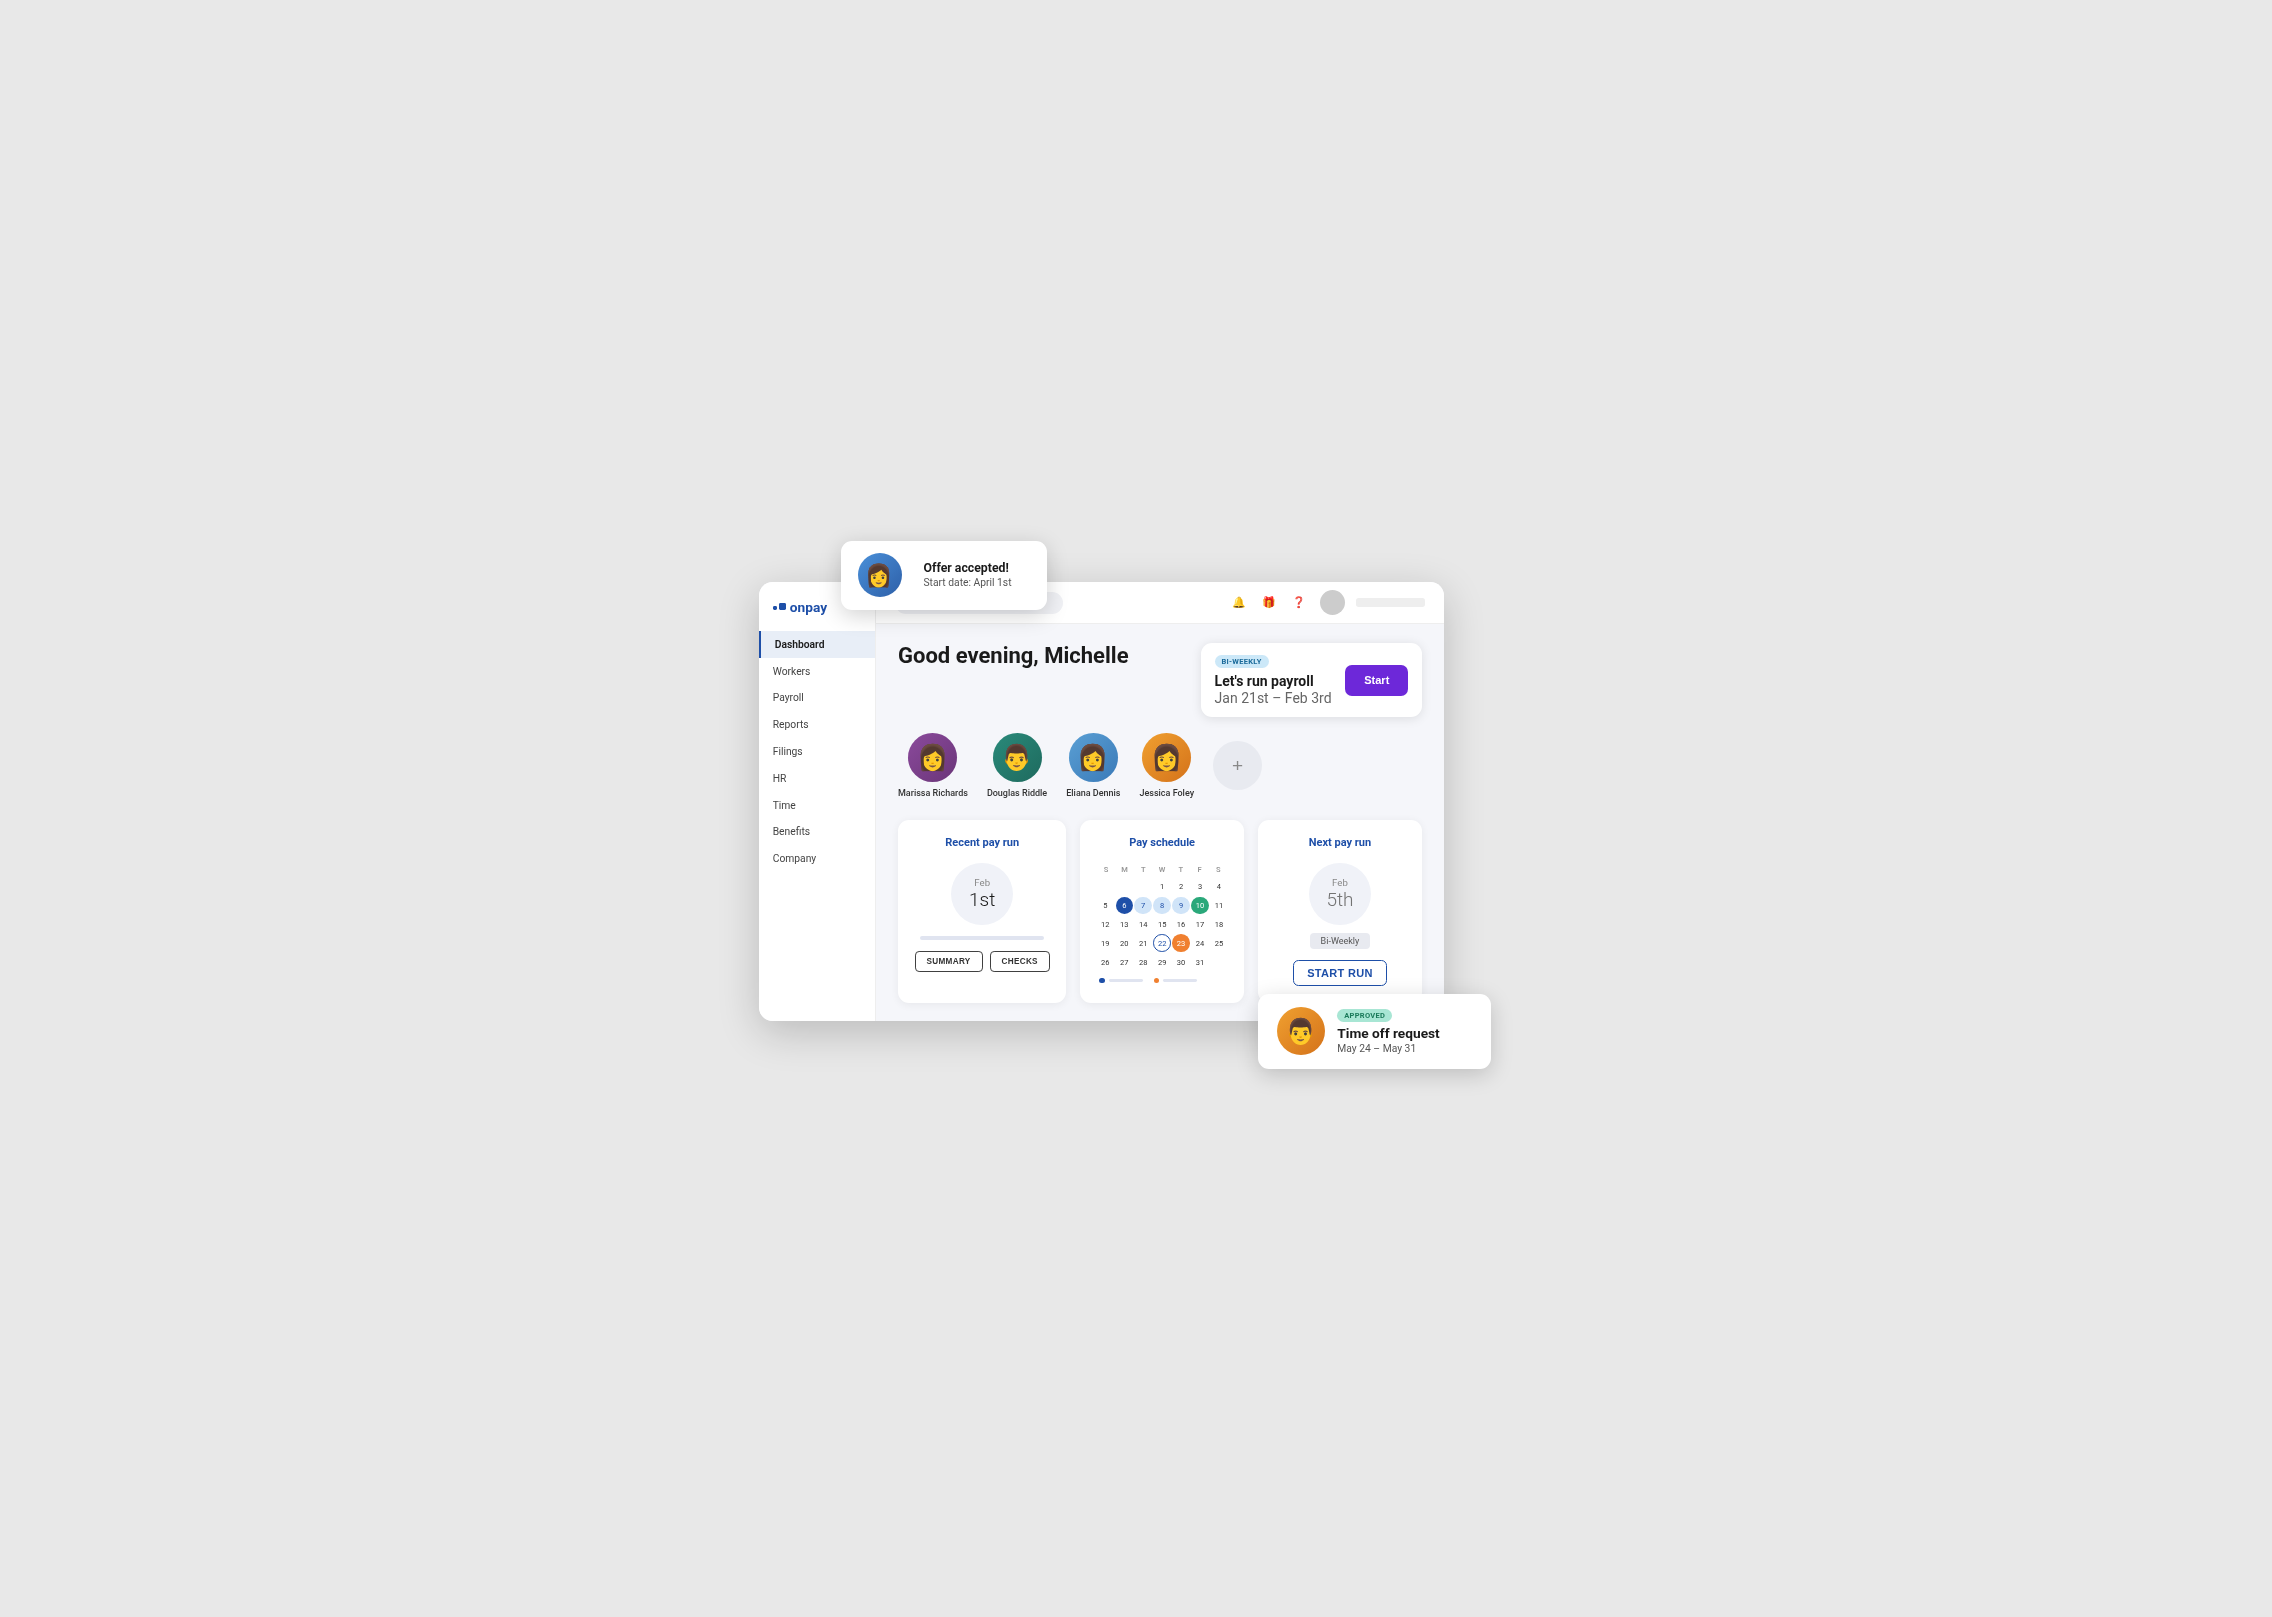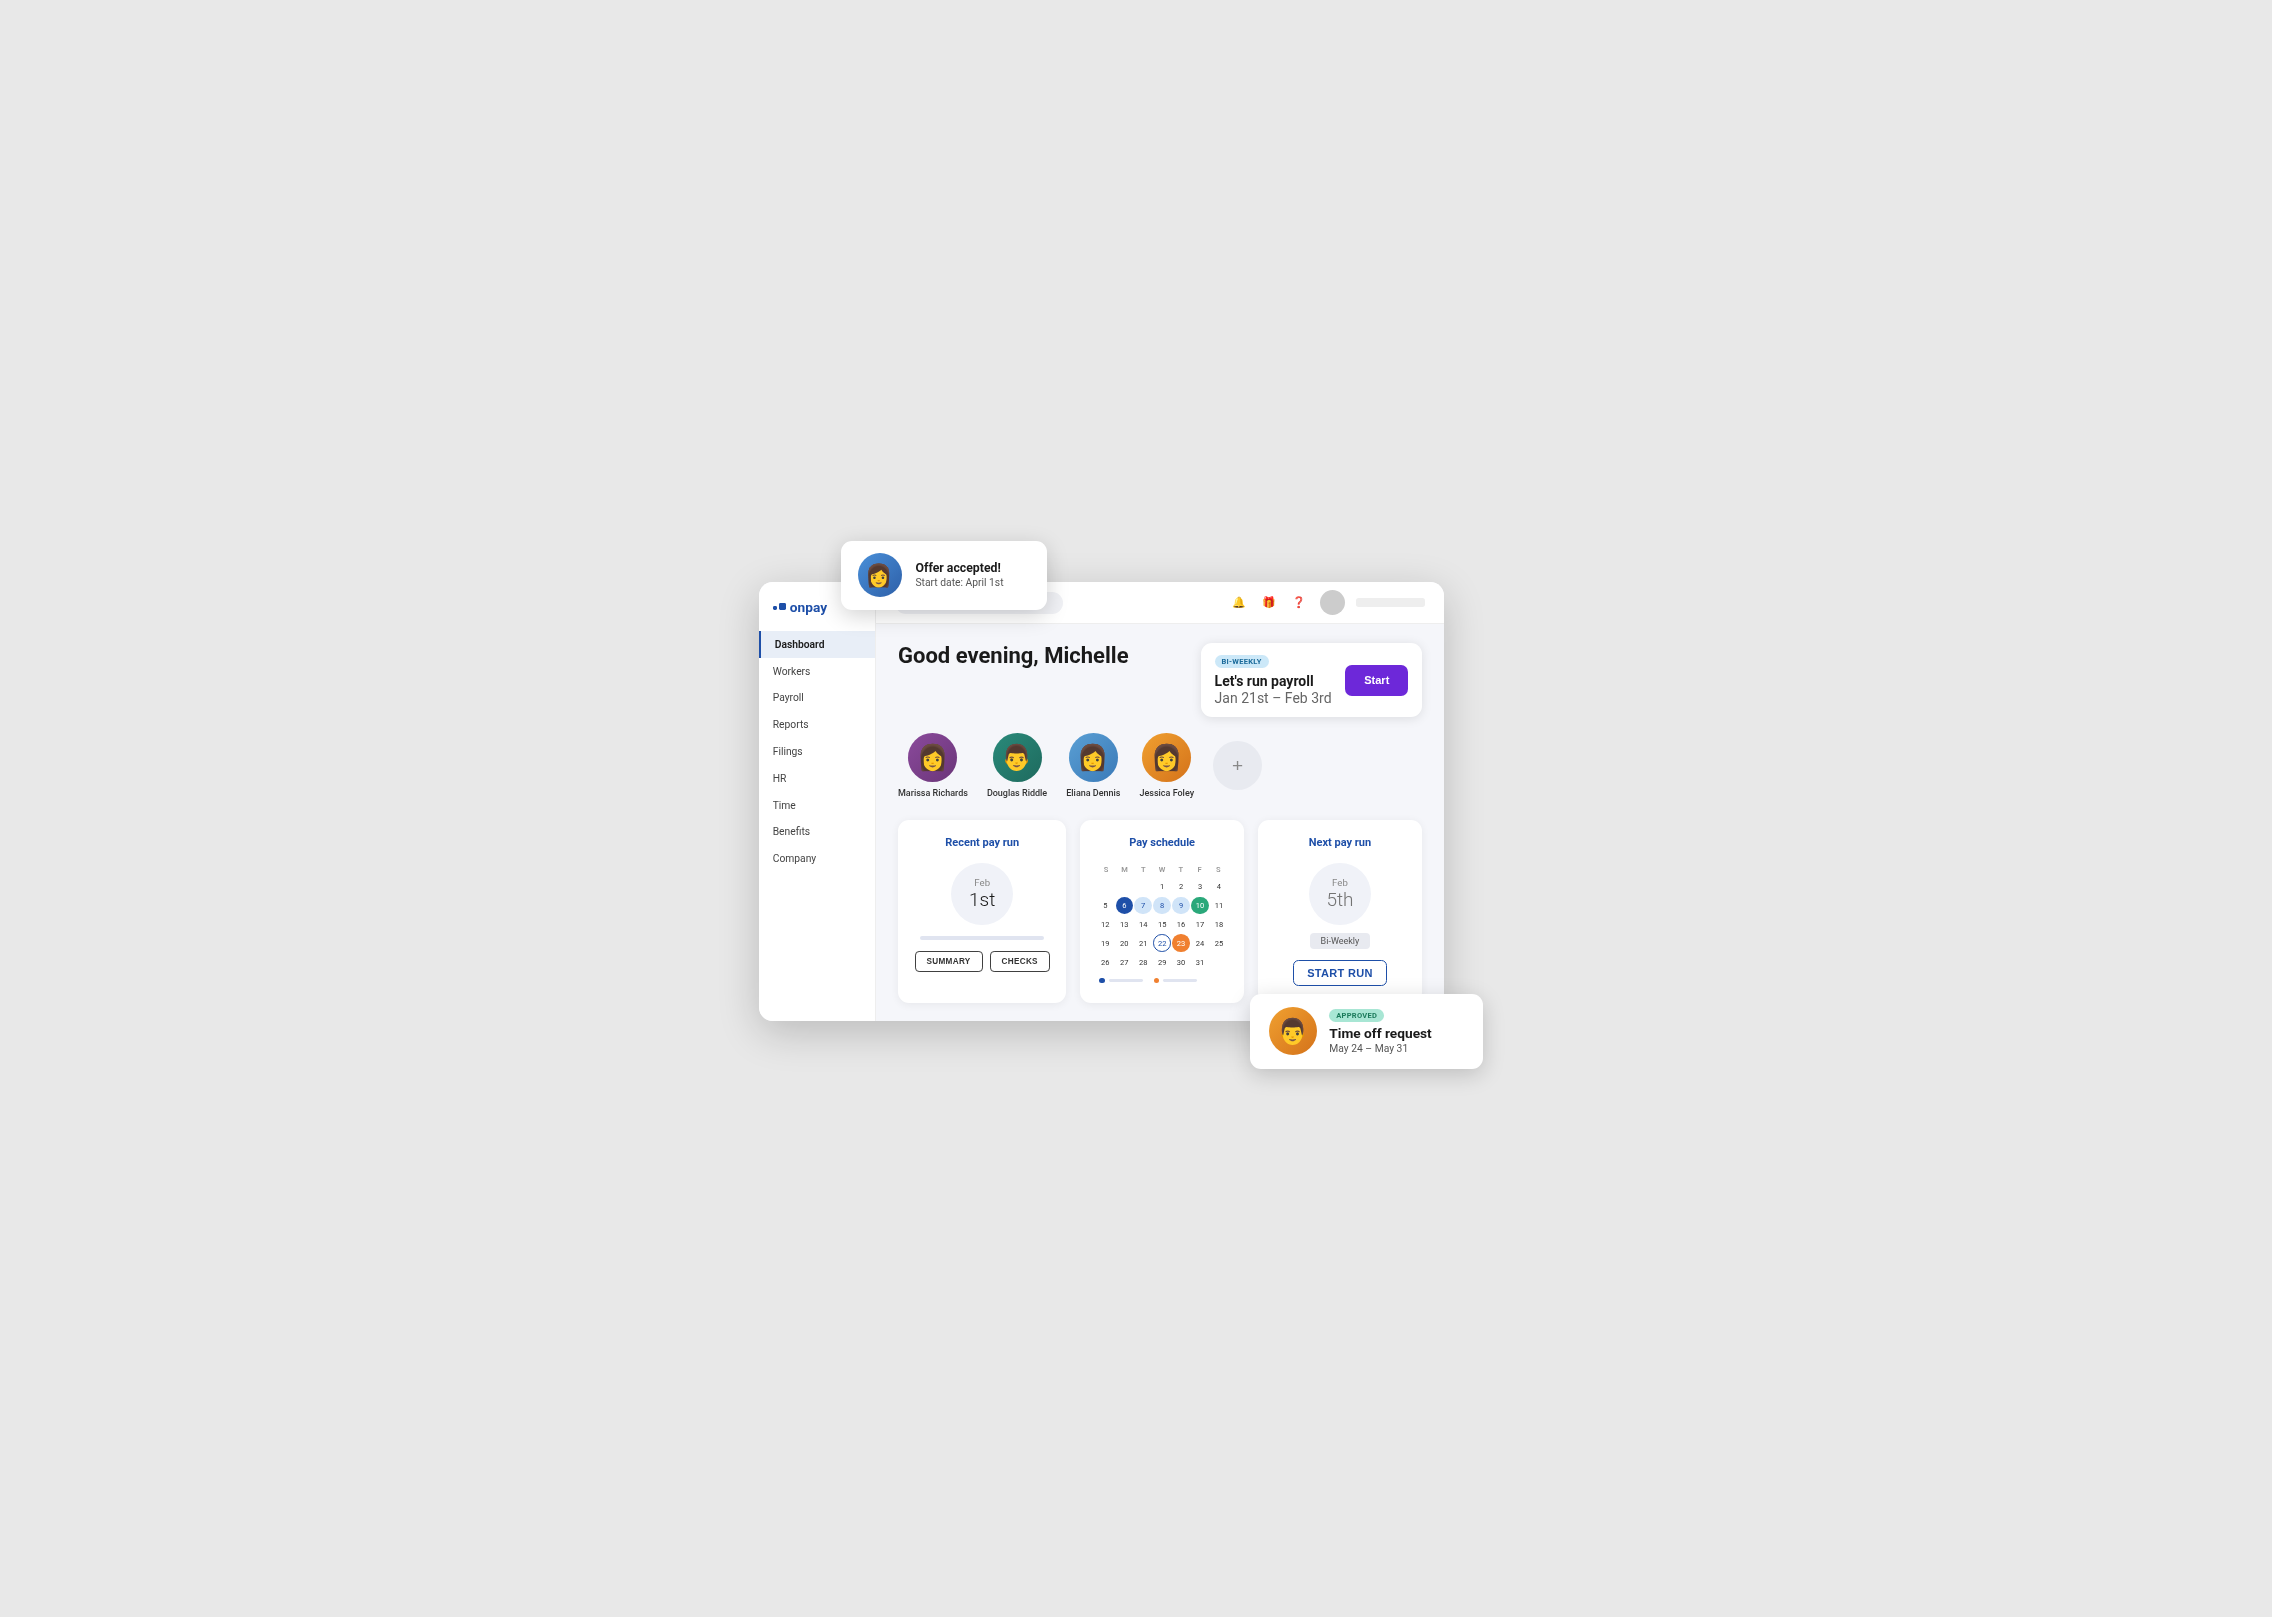--- a/index.html
+++ b/index.html
@@ -23,21 +23,21 @@
     .card-offer {
       position: absolute;
       top: 0;
       left: 69px;
       background: white;
       border-radius: 11px;
       padding: 12.3px 16.5px;
       box-shadow: 0 5.5px 22px rgba(0,0,0,0.18);
       display: flex;
       align-items: center;
-      gap: 14px;
+      gap: 22px;
       z-index: 10;
       min-width: 206px;
     }
 
     .card-offer-avatar {
       width: 44px;
       height: 44px;
       border-radius: 50%;
       background: linear-gradient(135deg, #4a90d9 0%, #2d5fa8 100%);
       overflow: hidden;
@@ -743,21 +743,21 @@
               <span class="type-badge">Bi-Weekly</span>
             </div>
             <button class="start-run-btn">START RUN</button>
           </div>
 
         </div>
       </div>
     </div>
   </div>
 
-  <div class="card-timeoff" style="bottom:6.9px; right:30px;">
+  <div class="card-timeoff" style="bottom:6.9px; right:22px;">
     <div class="card-timeoff-avatar face-timeoff"></div>
     <div class="card-timeoff-text">
       <div class="badge-approved">APPROVED</div>
       <div class="title">Time off request</div>
       <div class="subtitle">May 24 – May 31</div>
     </div>
   </div>
 
 </div>
 

